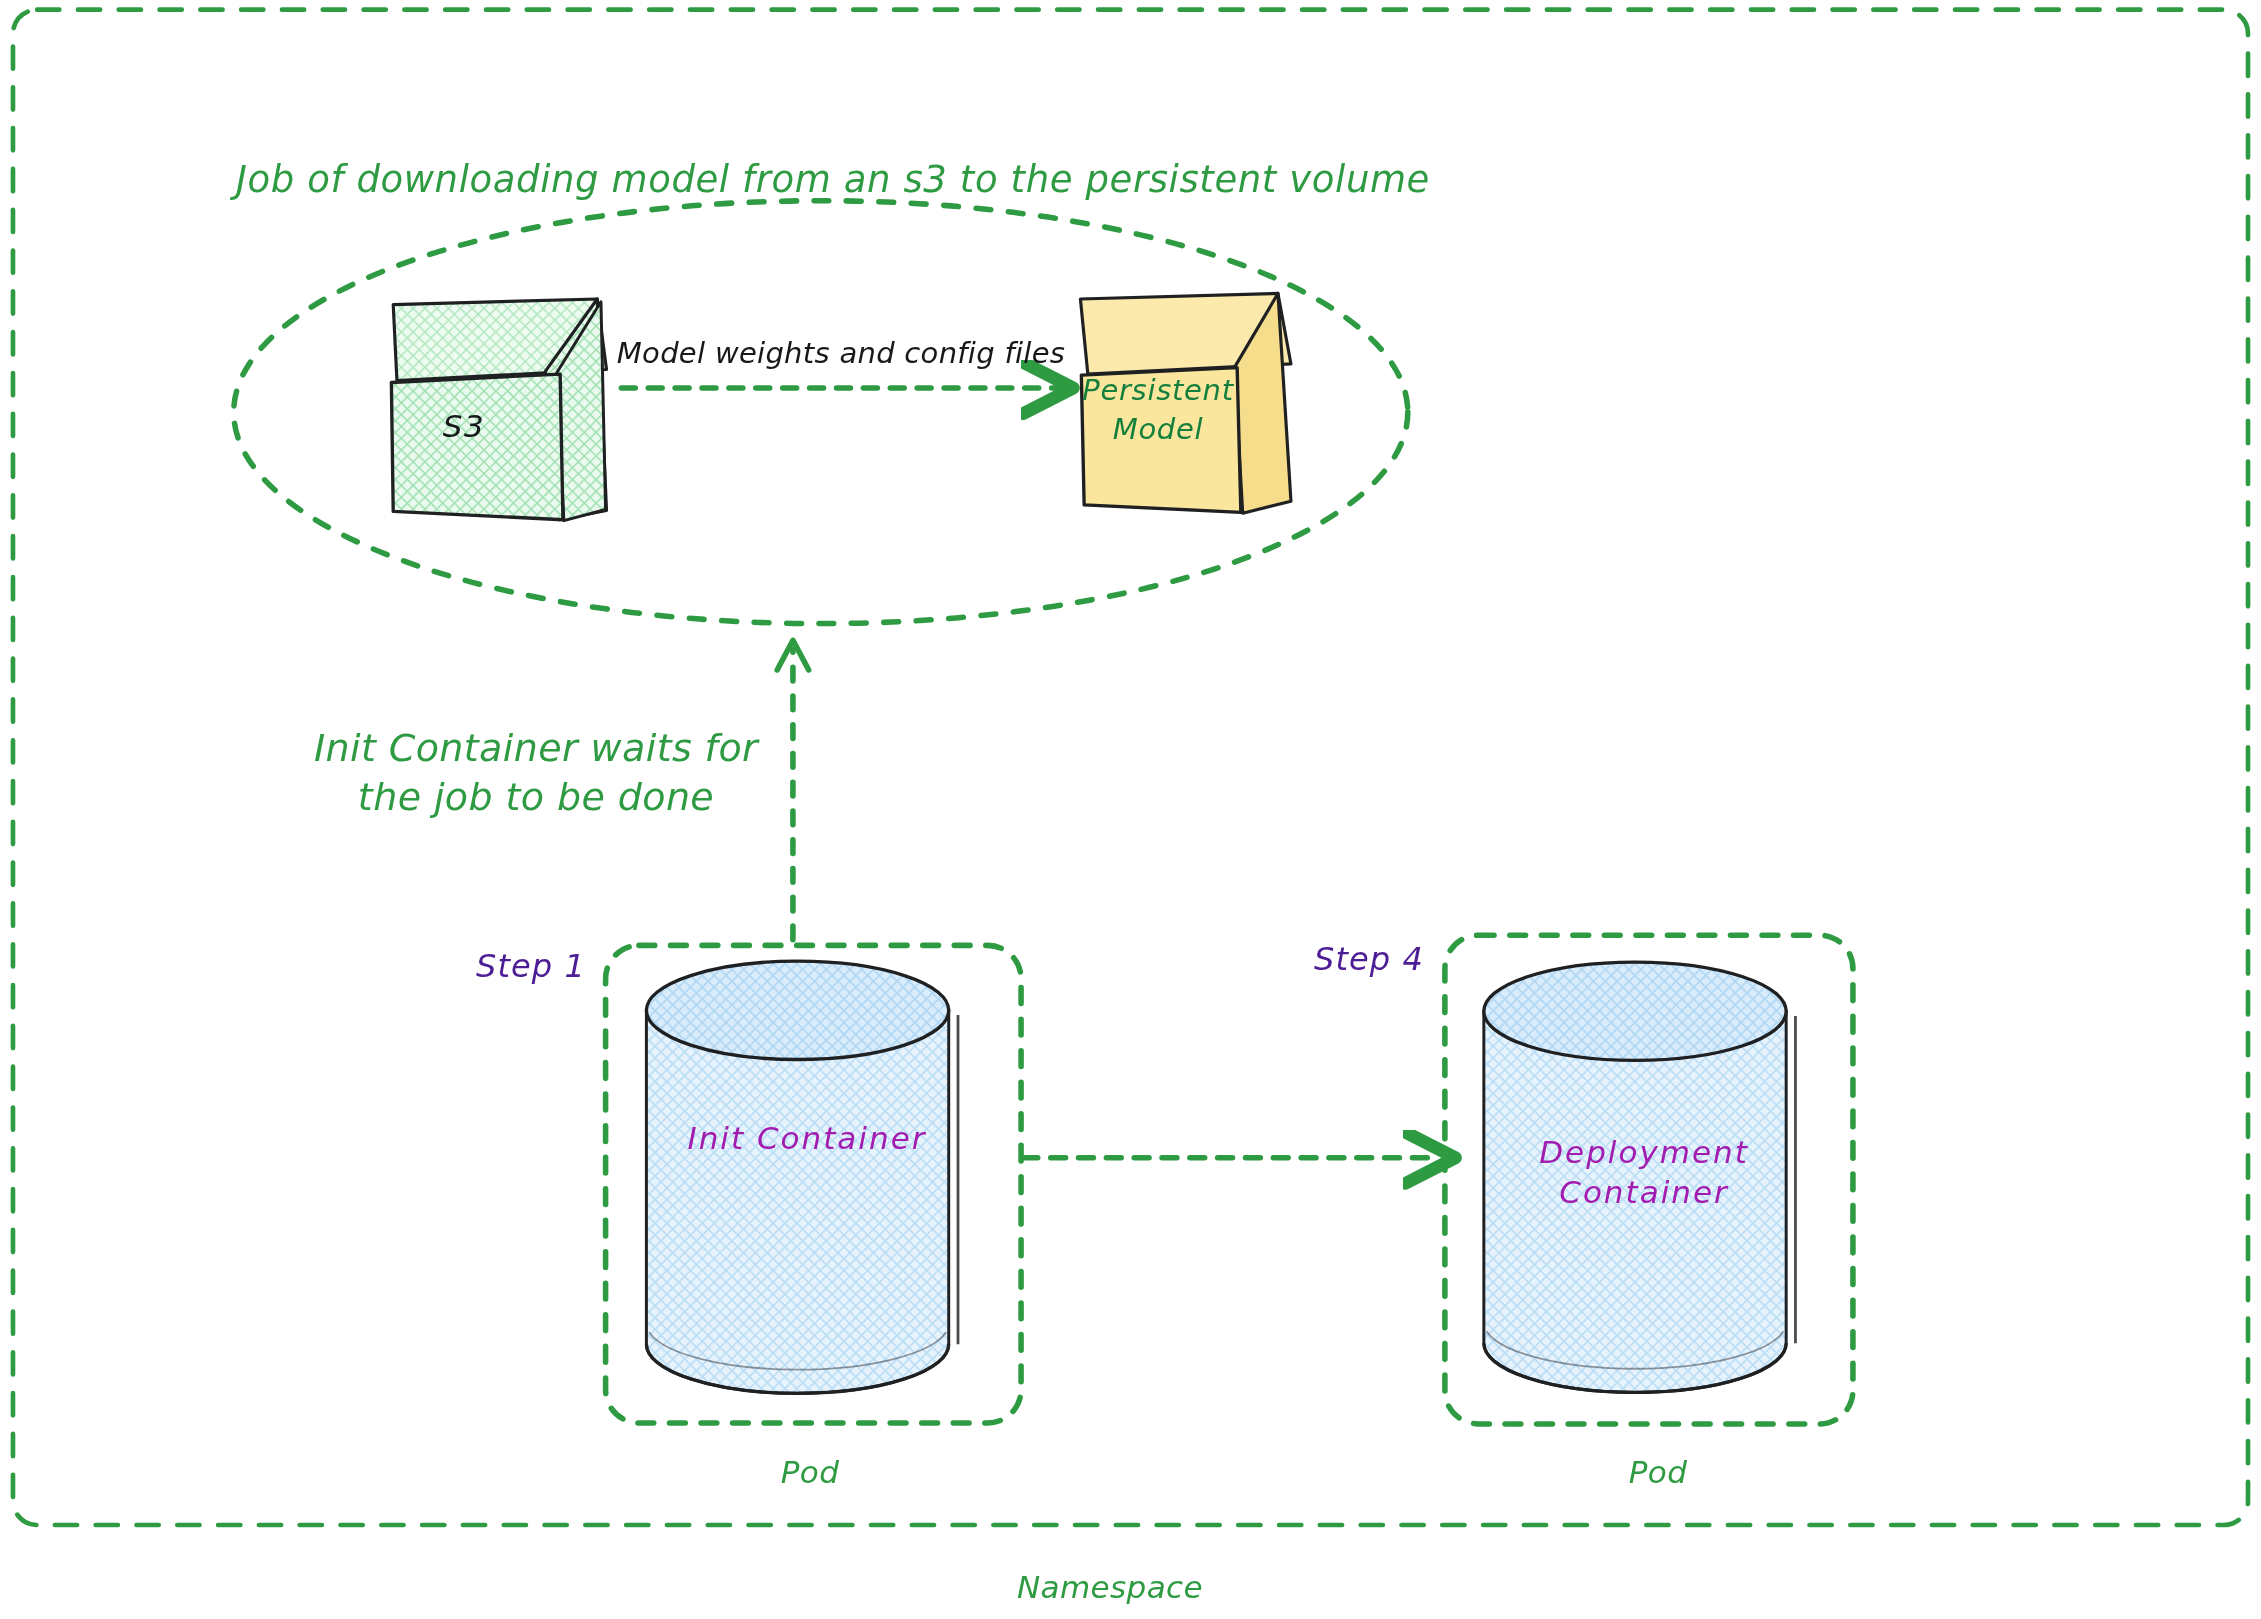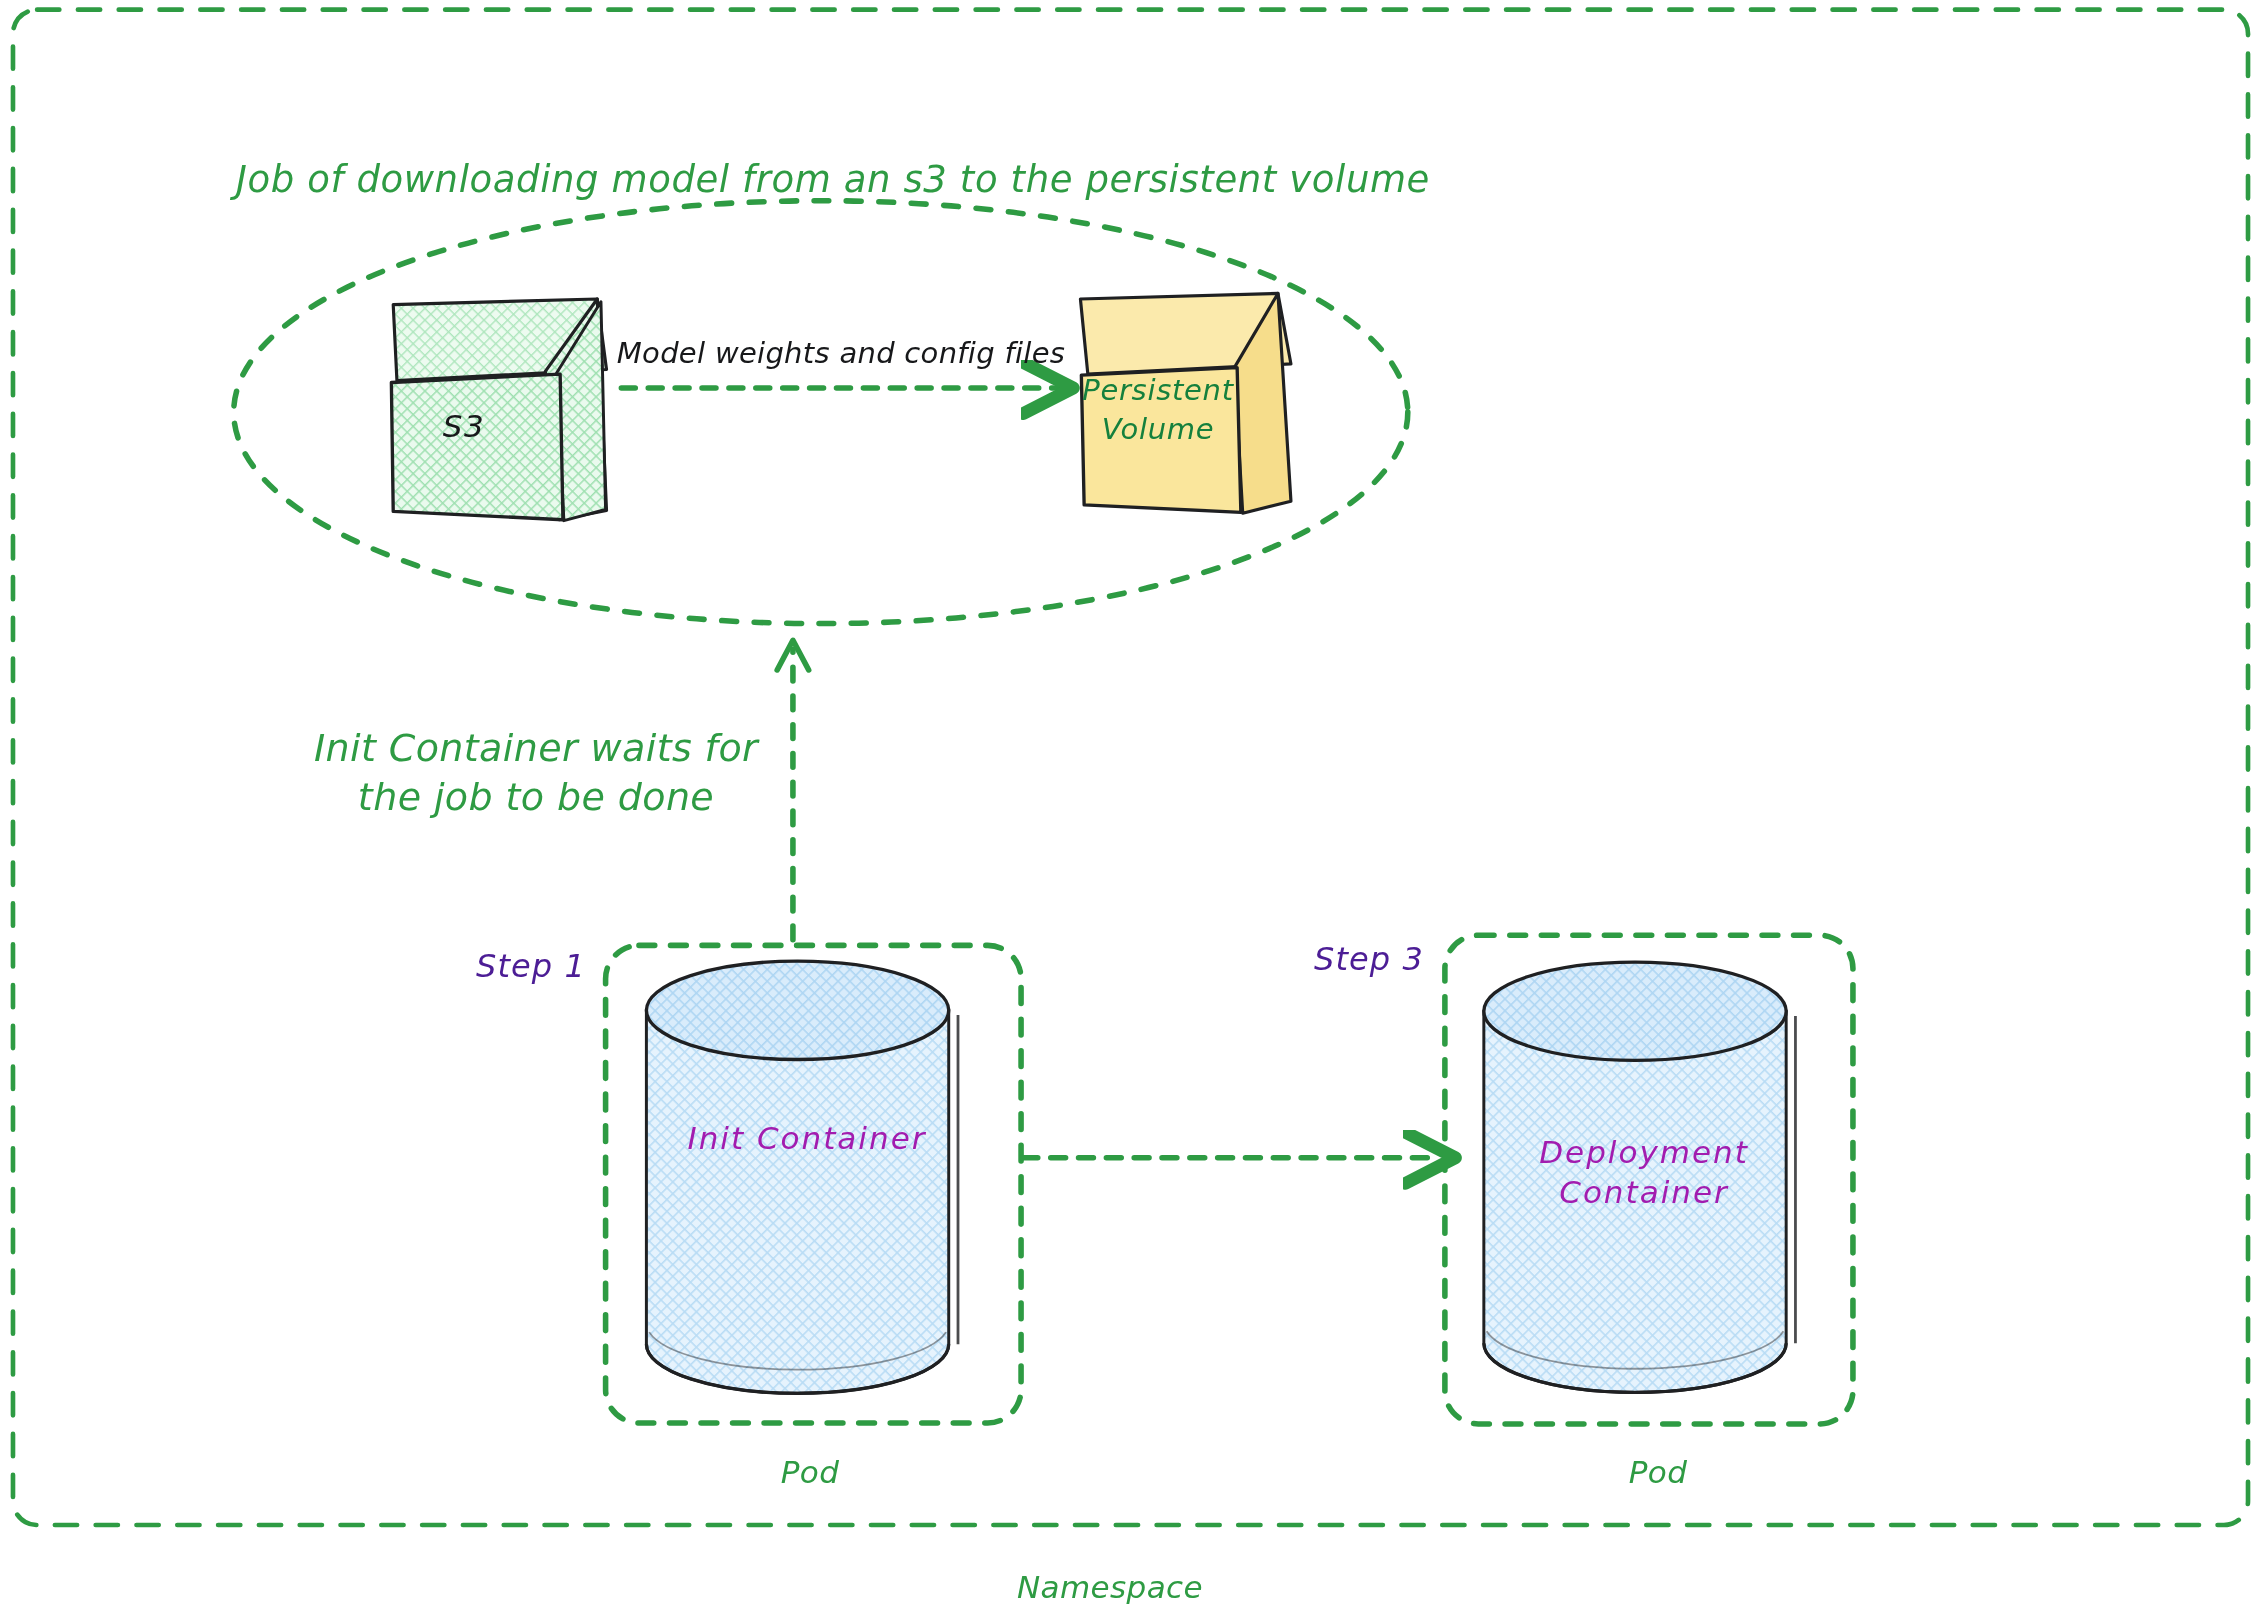--- a/index.html
+++ b/index.html
@@ -127,27 +127,27 @@
     <line x1="1103" y1="1248" x2="1552" y2="1248" stroke="#2e9b43" stroke-width="6" stroke-dasharray="16 14" stroke-linecap="round" marker-end="url(#arrowGreen)"></line>
   </svg>
 
   <div class="txt center t-title hand" style="left:833px;top:158px;">Job of downloading model from an s3 to the persistent volume</div>
 
   <div class="txt center t-black hand" style="left:826px;top:336px;">Model weights and config files</div>
 
   <div class="txt center t-cube hand" style="left:464px;top:408px;">S3</div>
 
   <div class="txt center t-cube2 hand" style="left:1158px;top:371px;">Persistent</div>
-  <div class="txt center t-cube2 hand" style="left:1158px;top:410px;">Volume</div>
+  <div class="txt center t-cube2 hand" style="left:1158px;top:410px;">Model</div>
 
   <div class="txt center t-green hand" style="left:536px;top:725px;">Init Container waits for</div>
   <div class="txt center t-green hand" style="left:536px;top:774px;">the job to be done</div>
 
   <div class="txt center t-black-lg hand" style="left:531px;top:947px;">Step 1</div>
-  <div class="txt center t-black-lg hand" style="left:1369px;top:940px;">Step 3</div>
+  <div class="txt center t-black-lg hand" style="left:1369px;top:940px;">Step 4</div>
 
   <div class="txt center t-cyl hand" style="left:807px;top:1118px;">Init Container</div>
 
   <div class="txt center t-cyl hand" style="left:1644px;top:1132px;">Deployment</div>
   <div class="txt center t-cyl hand" style="left:1644px;top:1172px;">Container</div>
 
   <div class="txt center t-green-sm hand" style="left:810px;top:1454px;">Pod</div>
   <div class="txt center t-green-sm hand" style="left:1658px;top:1454px;">Pod</div>
 
   <div class="txt center t-green-sm hand" style="left:1110px;top:1569px;">Namespace</div>

